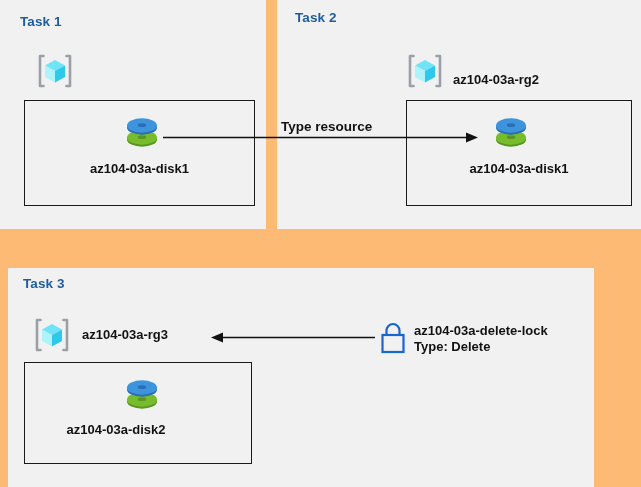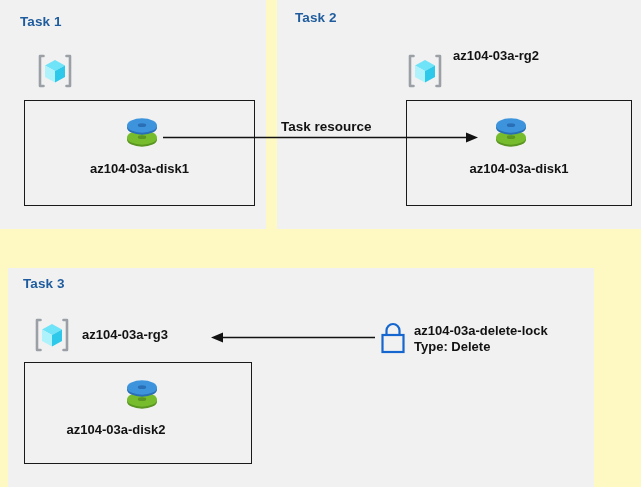--- a/index.html
+++ b/index.html
@@ -12,21 +12,21 @@
     height: 487px;
     position: relative;
     font-family: "Liberation Sans", sans-serif;
     overflow: hidden;
   }
   .canvas {
     position: absolute;
     left: 0; top: 0;
     width: 641px;
     height: 487px;
-    background: #fef9c3;
+    background: #fdba74;
   }
   
   .panel {
     position: absolute;
     background: #f1f1f1;
     box-sizing: border-box;
   }
   #panel-task1 { left: 0px;   top: 0px;   width: 266px; height: 229px; }
   #panel-task2 { left: 277px; top: 0px;   width: 364px; height: 229px; }
   #panel-task3 { left: 8px;   top: 268px; width: 586px; height: 219px; }
@@ -65,21 +65,21 @@
   #rgicon-3 { left: 33px;  top: 316px; }
 
   .rg-label {
     position: absolute;
     font-size: 13px;
     font-weight: bold;
     color: #121212;
     white-space: nowrap;
   }
   #rglabel-1 { left: 81px;  top: 63px; }
-  #rglabel-2 { left: 453px; top: 48px; }
+  #rglabel-2 { left: 453px; top: 72px; }
   #rglabel-3 { left: 82px;  top: 327px; }
 
   
   .disk-icon {
     position: absolute;
     width: 42px;
     height: 40px;
   }
   #diskicon-1 { left: 121px; top: 113px; }
   #diskicon-2 { left: 490px; top: 113px; }
@@ -200,21 +200,21 @@
       <ellipse cx="21" cy="26.5" rx="15" ry="7.2" fill="#5a9621"></ellipse>
       <ellipse cx="21" cy="24.5" rx="15" ry="7.2" fill="#76bc2d"></ellipse>
       <ellipse cx="21" cy="24.2" rx="4.2" ry="1.9" fill="#5a9621"></ellipse>
       <ellipse cx="21" cy="14.5" rx="15" ry="7.2" fill="#2a6fb5"></ellipse>
       <ellipse cx="21" cy="12.5" rx="15" ry="7.2" fill="#3d94dd"></ellipse>
       <ellipse cx="21" cy="12.2" rx="4.2" ry="1.9" fill="#2a6fb5"></ellipse>
     </svg>
   </div>
   <div class="disk-label" id="disklabel-2">az104-03a-disk1</div>
 
-  <div class="arrow-caption" id="caption-move">Task resource</div>
+  <div class="arrow-caption" id="caption-move">Type resource</div>
   <svg class="arrow-svg" id="arrow-move" viewBox="0 0 318 20" width="318" height="20">
     <line x1="0" y1="9.5" x2="306" y2="9.5" stroke="#121212" stroke-width="1.6"></line>
     <polygon points="315,9.5 303,4.6 303,14.4" fill="#121212"></polygon>
   </svg>
 
   <div class="panel" id="panel-task3"></div>
   <div class="panel-title" id="title-task3">Task 3</div>
 
   <div class="rg-icon" id="rgicon-3">
     <svg viewBox="0 0 38 38" width="38" height="38" aria-hidden="true">

